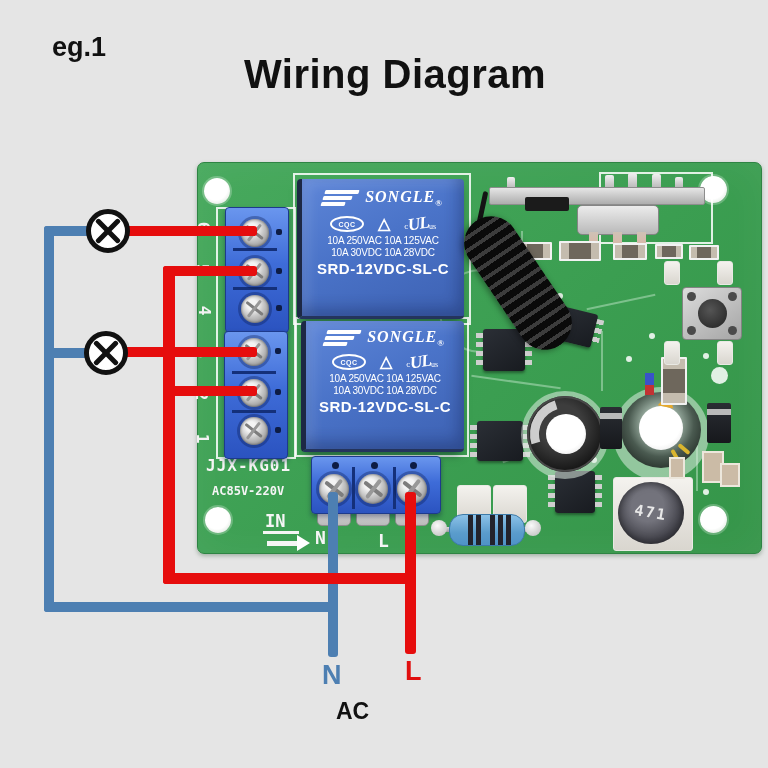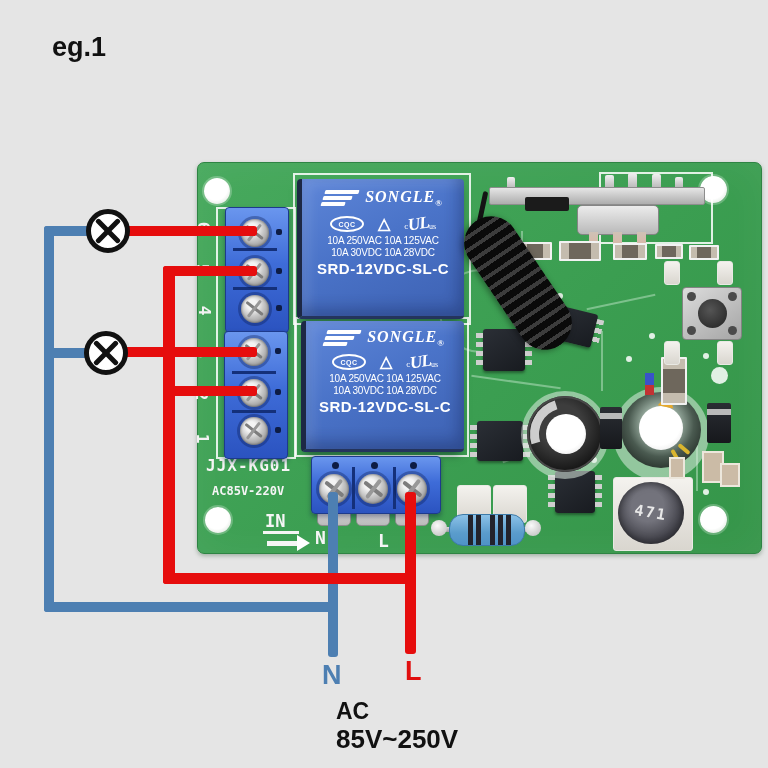--- a/index.html
+++ b/index.html
@@ -113,20 +113,21 @@
   .llabel{font-size:27px;font-weight:bold;color:#e10f0f;}
   .aclabel{font-size:23px;font-weight:bold;color:#111;}
   .arrowhead{width:0;height:0;border-left:13px solid #fff;border-top:8px solid transparent;border-bottom:8px solid transparent;}
 </style>
 </head>
 <body>
 
 <div class="canvas">
 
   <div class="abs eg" style="left:52px;top:32px;">eg.1</div>
+  <div class="abs title" style="left:160px;top:52px;width:470px;">Wiring Diagram</div>
 
   <div class="abs board" style="left:197px;top:162px;width:563px;height:390px;">
 
     <div class="abs hole" style="left:6px;top:15px;width:26px;height:26px;"></div>
     <div class="abs hole" style="left:502px;top:13px;width:27px;height:27px;"></div>
     <div class="abs hole" style="left:7px;top:344px;width:26px;height:26px;"></div>
     <div class="abs hole" style="left:502px;top:343px;width:27px;height:27px;"></div>
 
     <div class="abs">
       <div class="abs tracec" style="left:241px;top:106px;width:80px;height:80px;"></div>
@@ -333,15 +334,14 @@
     <div class="abs wire-red" style="left:163px;top:573px;width:253px;height:11px;"></div>
     <div class="abs wire-red" style="left:405px;top:492px;width:11px;height:162px;"></div>
   </div>
 
   <div class="abs lamp" style="left:86px;top:209px;z-index:30;"></div>
   <div class="abs lamp" style="left:84px;top:331px;z-index:30;"></div>
 
   <div class="abs nlabel" style="left:322px;top:660px;z-index:40;">N</div>
   <div class="abs llabel" style="left:405px;top:656px;z-index:40;">L</div>
   <div class="abs aclabel" style="left:336px;top:698px;z-index:40;">AC</div>
-  <div class="abs aclabel" style="left:336px;top:724px;font-size:26px;z-index:40;">85V~250V</div>
 
 </div>
 
 </body></html>

